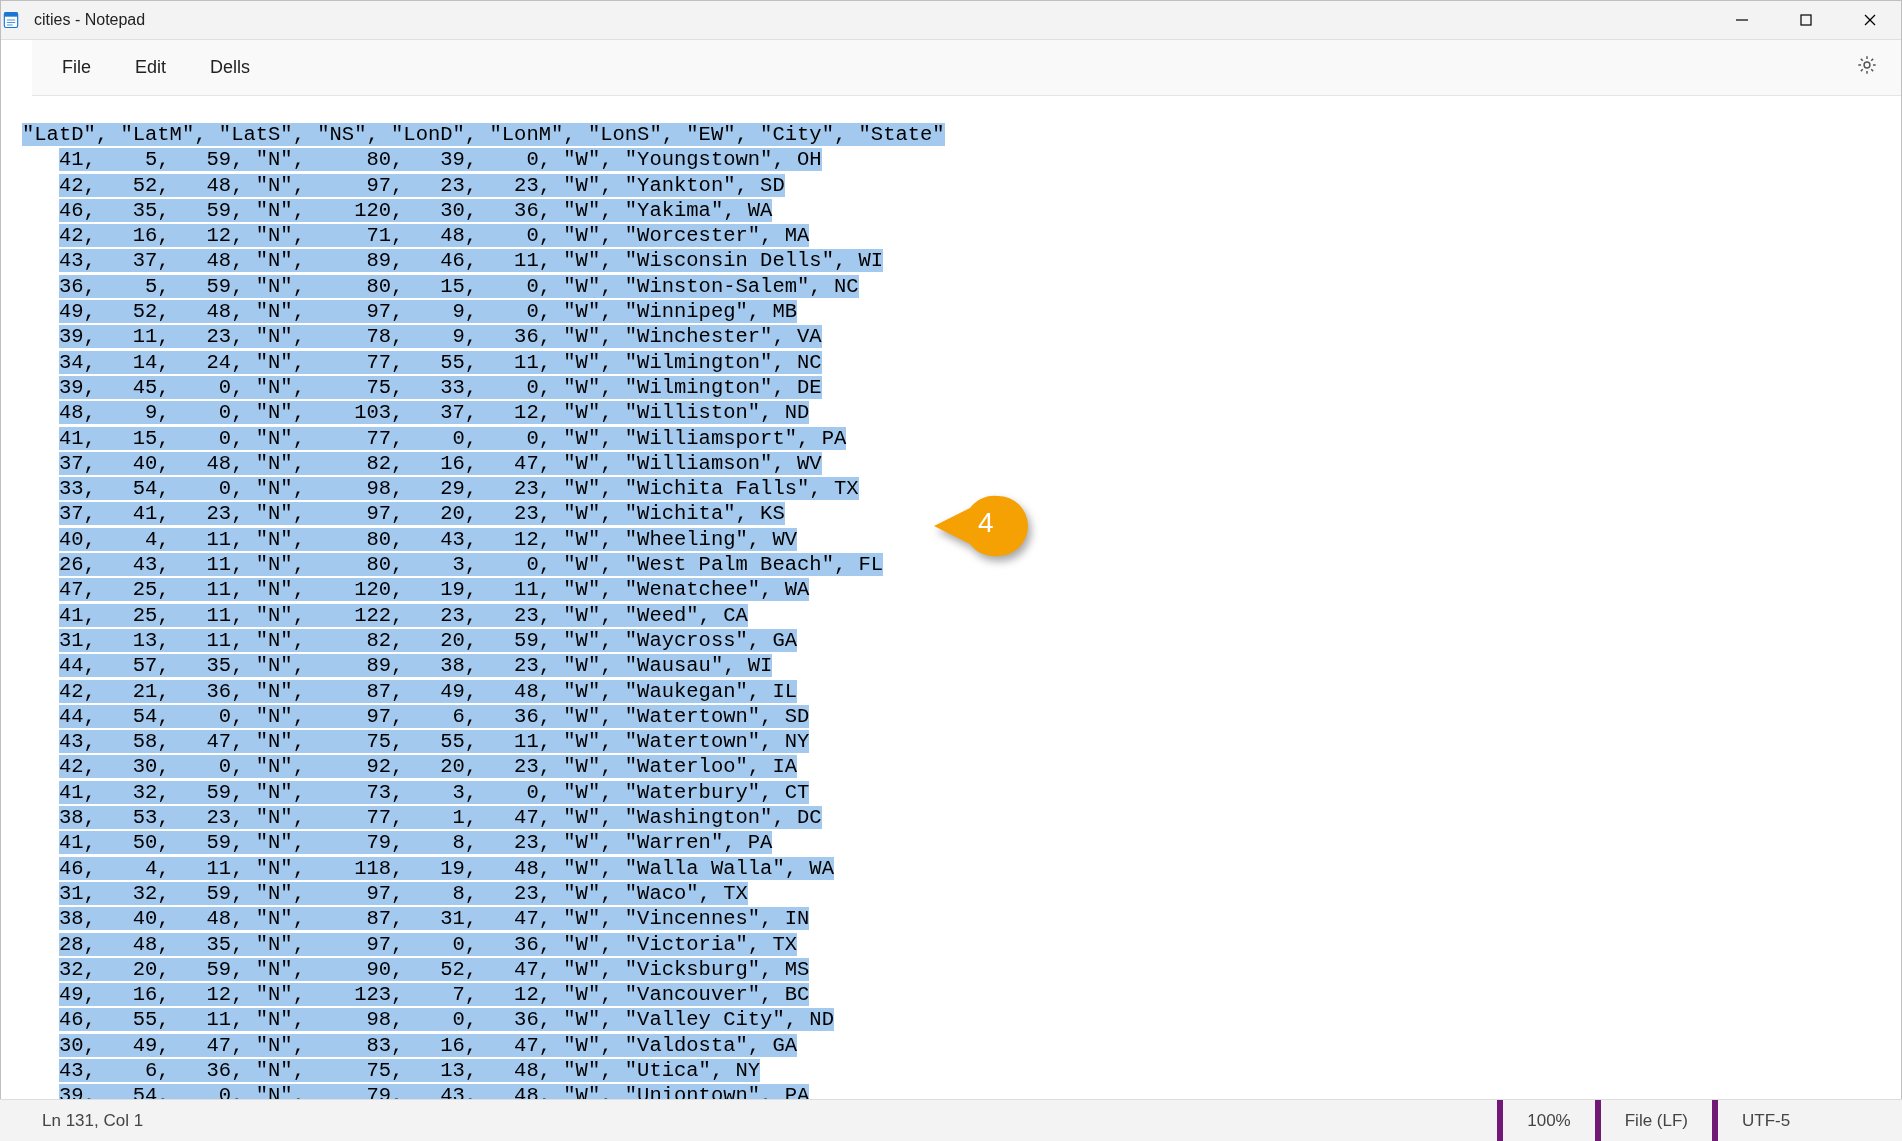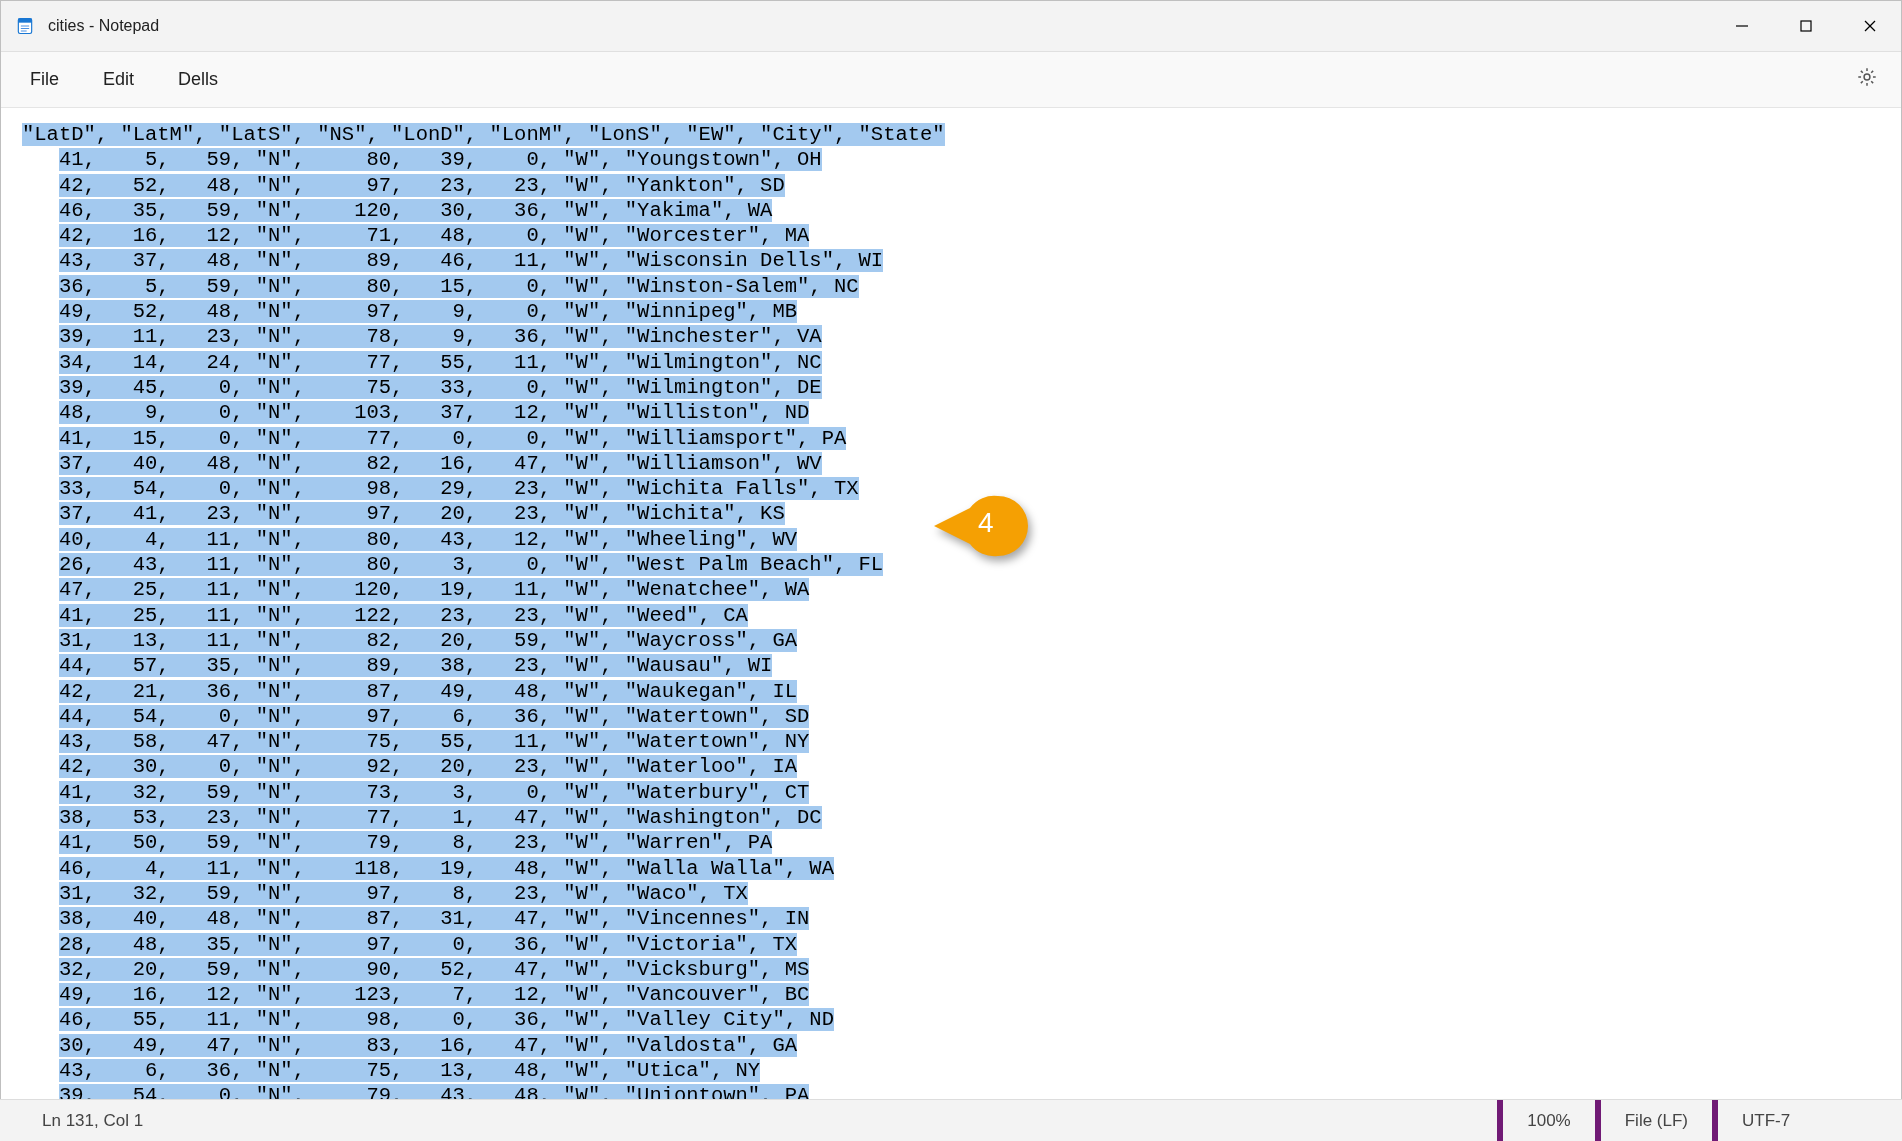--- a/index.html
+++ b/index.html
@@ -6,26 +6,25 @@
   html, body {
     width: 1902px;
     height: 1141px;
     font-family: "Segoe UI", Arial, sans-serif;
     background: #ffffff;
     overflow: hidden;
     position: relative;
   }
   
   .titlebar {
-    height: 52px;
+    height: 40px;
     display: flex;
     align-items: center;
     background: #f3f3f3;
     border-bottom: 1px solid #e0e0e0;
-    padding-left: 14px;
     font-size: 16px;
     color: #222;
   }
   .titlebar .icon {
     width: 22px; height: 22px;
     margin-right: 12px;
     display:flex;align-items:center;justify-content:center;
   }
   .titlebar .title { flex: 0 0 auto; }
   .titlebar .spacer { flex: 1 1 auto; }
@@ -38,20 +37,21 @@
   
   .menubar {
     height: 56px;
     display:flex;
     align-items:center;
     background:#f9f9f9;
     border-bottom:1px solid #e5e5e5;
     padding-left: 8px;
     font-size:18px;
     color:#222;
+    margin-left:32px;
   }
   .menubar .menuitem { padding: 6px 22px; }
   .menubar .gearwrap { margin-left:auto; padding:0 24px; color:#555;}
   
   .editor {
     position:absolute;
     top:104px; bottom:42px; left:0; right:0;
     overflow:hidden;
     padding: 18px 0 0 22px;
     font-family: Consolas, "Courier New", monospace;
@@ -155,14 +155,14 @@
     <path d="M68 2 a30 30 0 1 1 -0.01 60 A30 30 0 0 1 40 50 L4 32 L40 14 A30 30 0 0 1 68 2 Z" fill="#f5a003"></path>
   </svg>
   <span class="num">4</span>
 </div>
 
 <div class="statusbar">
   <div class="seg first">Ln 131, Col 1</div>
   <div class="grow"></div>
   <div class="seg">100%</div>
   <div class="seg">File (LF)</div>
-  <div class="seg" style="min-width:190px">UTF-7</div>
+  <div class="seg" style="min-width:190px">UTF-5</div>
 </div>
 
 </body></html>

